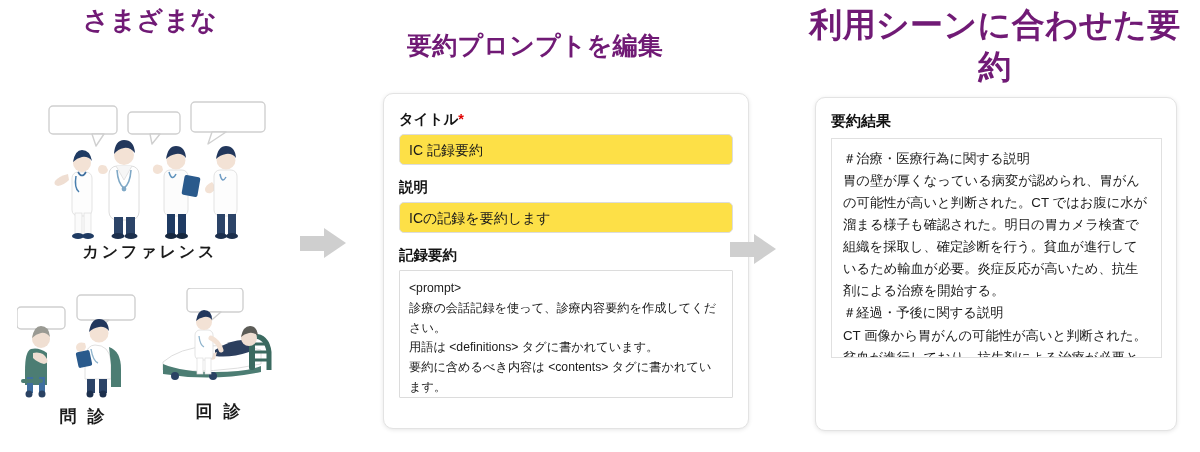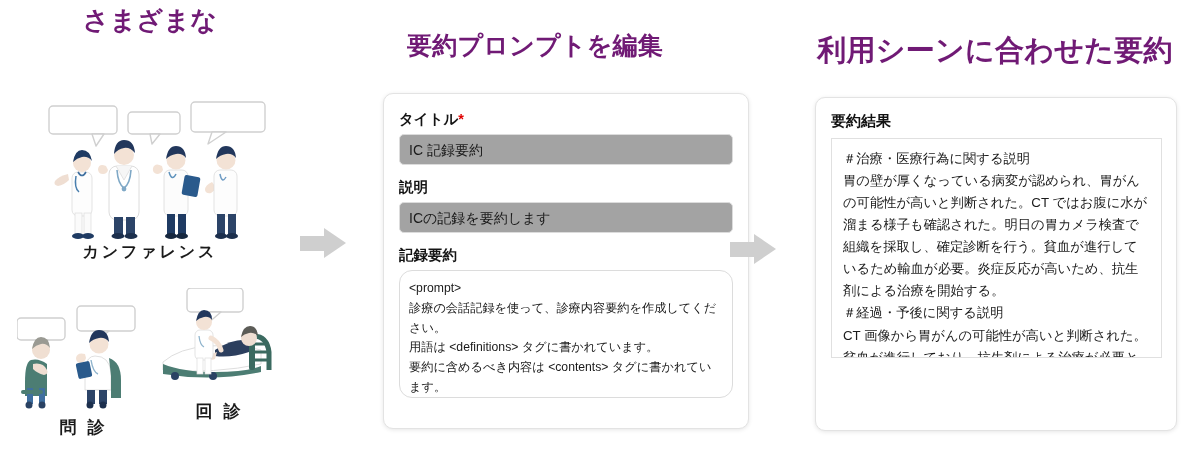--- a/index.html
+++ b/index.html
@@ -35,22 +35,22 @@
   }
   .col-situations .col-heading {
     font-size: 26px;
     padding-top: 4px;
   }
   .col-editor .col-heading {
     font-size: 25px;
     padding-top: 29px;
   }
   .col-result .col-heading {
-    font-size: 29px;
-    padding-top: 32px;
+    font-size: 33px;
+    padding-top: 4px;
   }
 
   
   .arrow {
     position: absolute;
     width: 0;
     height: 0;
   }
   .arrow .shaft {
     position: absolute;
@@ -78,21 +78,21 @@
     position: absolute;
   }
   .illus-label {
     text-align: center;
     font-size: 16px;
     font-weight: bold;
     color: #1a1a1a;
     letter-spacing: 0.18em;
   }
   #group-conference { left: 14px; top: 100px; width: 272px; }
-  #group-monshin    { left: 16px; top: 304px; width: 135px; }
+  #group-monshin    { left: 16px; top: 293px; width: 135px; }
   #group-kaishin    { left: 152px; top: 288px; width: 135px; }
 
   .illus-svg { display: block; margin: 0 auto; }
 
   #group-conference .illus-label { margin-top: 2px; }
   #group-monshin .illus-label,
   #group-kaishin .illus-label { margin-top: 4px; font-size: 17px; }
 
   
   .card {
@@ -117,36 +117,36 @@
     font-size: 14.5px;
     font-weight: bold;
     color: #141414;
     margin-bottom: 5px;
   }
   .req-star { color: #e00000; font-weight: bold; }
 
   .text-input {
     border: 1px solid #dcdcdc;
     border-radius: 5px;
-    background: #a3a3a3;
+    background: #fde047;
     font-size: 14px;
     color: #1a1a1a;
     padding: 7px 9px;
     box-sizing: border-box;
     width: 100%;
     height: 31px;
     line-height: 17px;
     white-space: nowrap;
     overflow: hidden;
   }
   .field-block { margin-bottom: 13px; }
 
   .prompt-area {
     border: 1px solid #dcdcdc;
-    border-radius: 13px;
+    border-radius: 1px;
     background: #ffffff;
     font-size: 12.2px;
     line-height: 1.62;
     color: #1a1a1a;
     padding: 8px 9px;
     box-sizing: border-box;
     width: 100%;
     height: 128px;
     overflow: hidden;
     white-space: pre-wrap;

